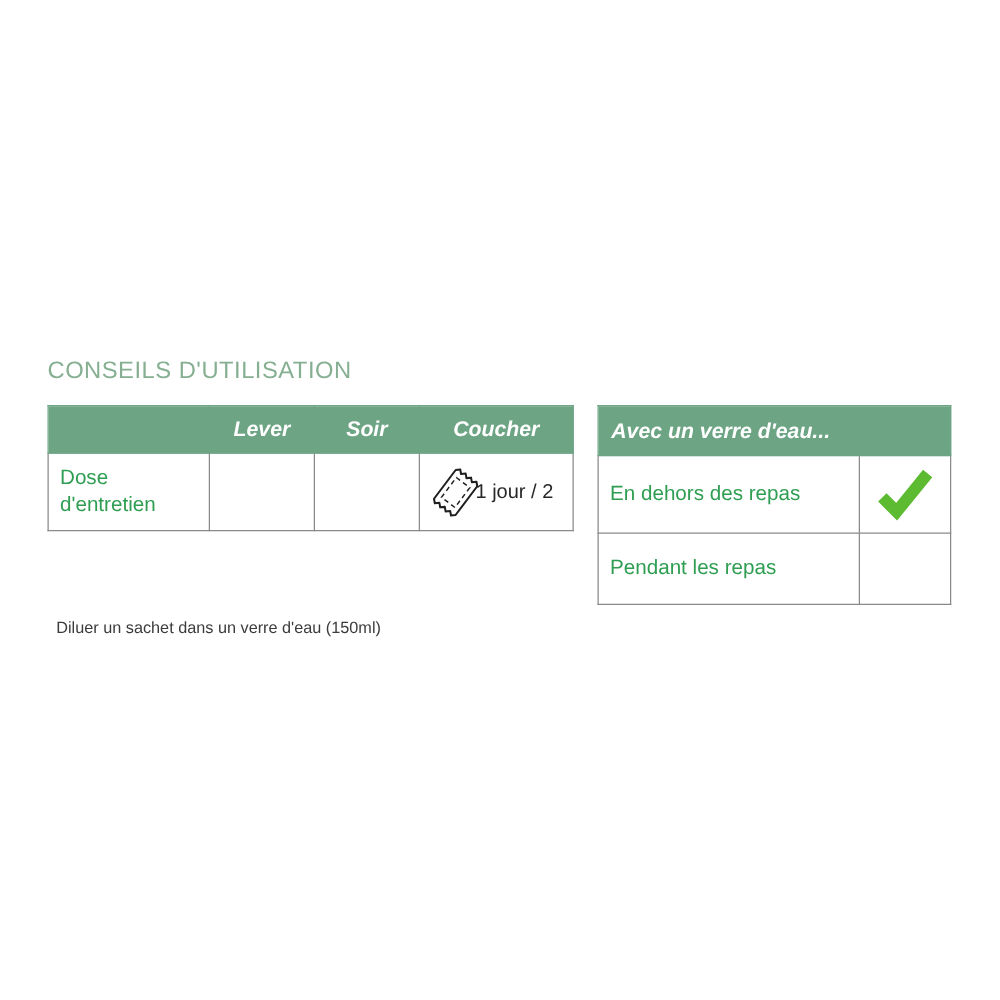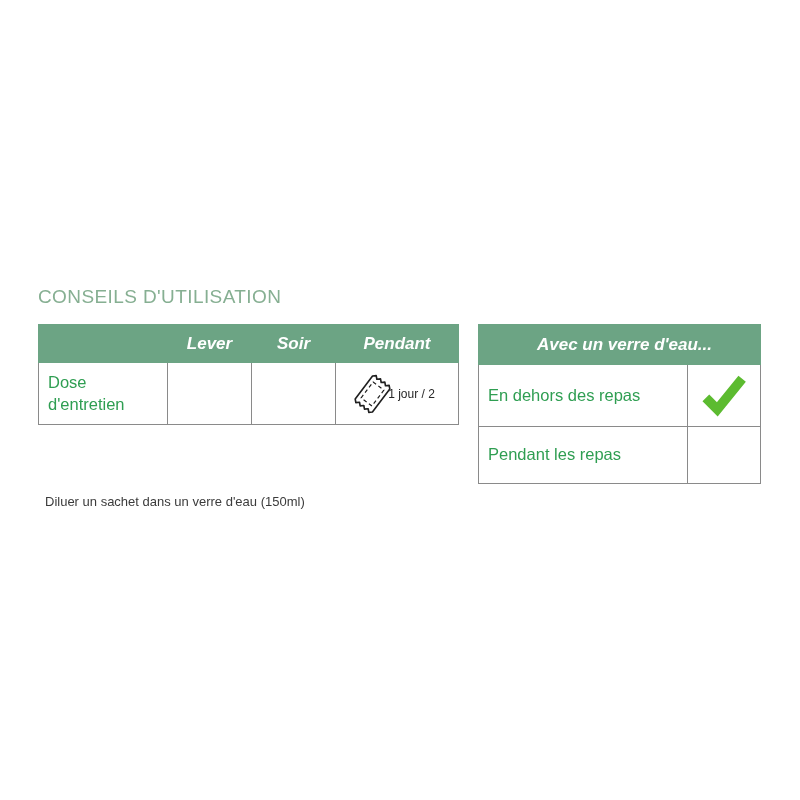--- a/index.html
+++ b/index.html
@@ -20,28 +20,28 @@
     border:1px solid var(--header-bg);
   }
   .tbl td { border:1px solid var(--border-color); background:#ffffff; }
   td.label {
     color:var(--label-green); font-size:16.5px; line-height:1.3;
     padding-left:9px; padding-right:4px; vertical-align:middle; text-align:left;
   }
   .dosage { left:38px; top:324px; width:420px; }
   .dosage th { text-align:center; }
   .water  { left:478px; top:324px; width:282px; }
-  .water th { text-align:center; padding-left:10px;margin-top:17px; }
+  .water th { text-align:left; padding-left:10px;margin-top:17px; }
   .cell-center { text-align:center; vertical-align:middle; }
   .coucher-flex {
     display:flex; align-items:center; justify-content:center; gap:2px;
   }
   .sachet { display:inline-block; transform:rotate(37deg); line-height:0; }
   .sachet svg { display:block; }
-  .freq { font-size:12px; color:var(--freq-text); white-space:nowrap; }
+  .freq { font-size:16px; color:var(--freq-text); white-space:nowrap; }
   .check-icon { display:inline-block; line-height:0; vertical-align:middle; }
   .note {
     position:absolute; left:45px; top:494px;
     font-size:13px; color:var(--note-text);
   }
 </style>
 </head>
 <body>
 
 <div class="canvas">
@@ -53,21 +53,21 @@
       <col style="width:129px">
         <col style="width:84px">
         <col style="width:84px">
         <col style="width:123px">
     </colgroup>
     <thead>
       <tr style="height:38px">
         <th></th>
         <th>Lever</th>
         <th>Soir</th>
-        <th>Pendant</th>
+        <th>Coucher</th>
       </tr>
     </thead>
     <tbody>
       <tr style="height:62px">
         <td class="label">Dose d'entretien</td>
         <td></td>
         <td></td>
         <td class="cell-center">
           <div class="coucher-flex">
             <span class="sachet">

